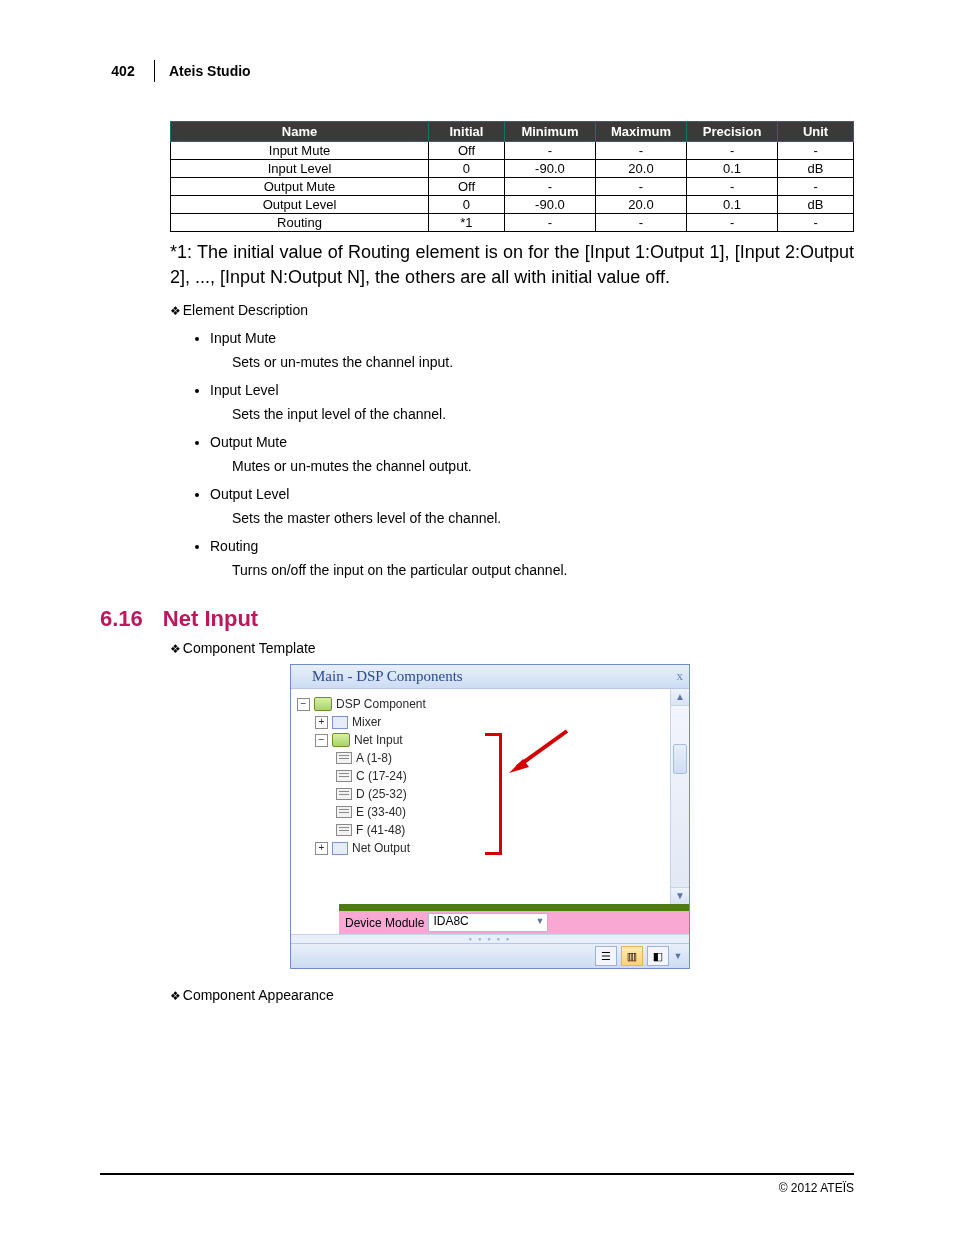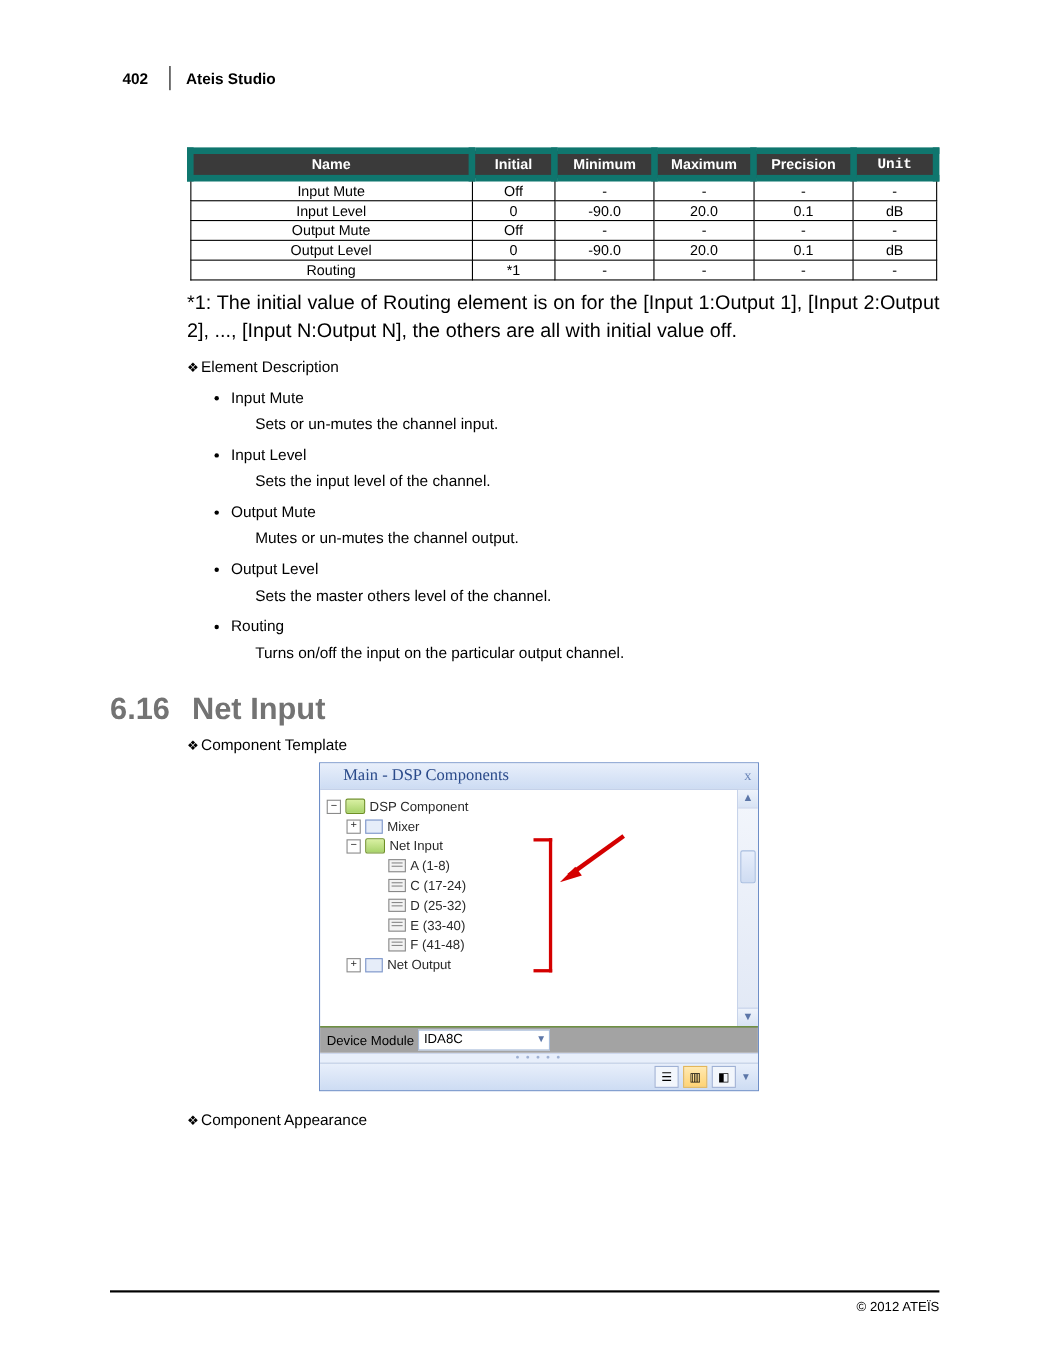--- a/index.html
+++ b/index.html
@@ -12,21 +12,21 @@
   .page {
     width: 954px;
     height: 1235px;
     position: relative;
     box-sizing: border-box;
     padding: 60px 100px 40px 100px;
   }
   .header-row {
     display: flex;
     align-items: center;
-    margin-bottom: 52px;
+    margin-bottom: 39px;
   }
   .page-num {
     font-weight: bold;
     font-size: 14px;
     width: 46px;
     text-align: center;
   }
   .header-sep {
     width: 1px;
     height: 22px;
@@ -52,58 +52,58 @@
     border-collapse: collapse;
     width: 100%;
     margin: 4px 0 8px 0;
   }
   table.props th {
     background: #3a3a3a;
     color: #fff;
     font-weight: bold;
     font-size: 13px;
     padding: 2px 6px;
-    border: 6px solid #0f766e;
+    border: 1px solid #0f766e;
     text-align: center;
   }
   table.props td {
     font-size: 13px;
     padding: 1px 6px;
     border: 1px solid #000;
     text-align: center;
   }
   .col-name { width: 34%; }
   .col-init { width: 10%; }
   .col-min  { width: 12%; }
   .col-max  { width: 12%; }
   .col-prec { width: 12%; }
-  .col-unit { width: 10%; font-family: Liberation Mono, monospace; }
+  .col-unit { width: 10%; }
   .footnote {
     font-size: 18px;
     line-height: 1.4;
     margin: 6px 0 12px 0;
     text-align: justify;
   }
   ul.desc {
     list-style: disc;
     padding-left: 40px;
     margin: 4px 0;
   }
   ul.desc > li {
     margin: 12px 0 4px 0;
     font-size: 14px;
   }
   ul.desc .subtext {
     margin: 8px 0 0 22px;
     font-size: 14px;
   }
   .section-head {
-    font-size: 28px;
+    font-size: 22px;
     font-weight: bold;
-    color: #737373;
+    color: #be185d;
     margin: 28px 0 8px -70px;
   }
   .section-num { margin-right: 20px; }
   
   .panel-wrap {
     margin: 8px 0 0 120px;
   }
   .panel {
     width: 398px;
     border: 1px solid #6e8ec7;
@@ -174,21 +174,21 @@
   .ico-comp::before {
     content: "";
     position: absolute;
     left: 2px; right: 2px; top: 2px;
     height: 2px;
     border-top: 1px solid #888;
     border-bottom: 1px solid #888;
   }
   .ind1 { margin-left: 0px; }
   .ind2 { margin-left: 18px; }
-  .ind3 { margin-left: 56px; }
+  .ind3 { margin-left: 39px; }
   .vscroll {
     position: absolute;
     right: 0; top: 0; bottom: 0;
     width: 18px;
     background: linear-gradient(#f3f6fc,#e1e8f5);
     border-left: 1px solid #c7d3ea;
   }
   .vscroll .arr {
     height: 16px;
     text-align: center;
@@ -218,27 +218,28 @@
   }
   .red-arrow {
     position: absolute;
     left: 216px;
     top: 38px;
     width: 66px;
     height: 46px;
     pointer-events: none;
   }
   .module-row {
-    border-top: 1px solid #4d7c0f;
-    background: #a3a3a3;
+    border-top: 7px solid #4d7c0f;
+    background: #f9a8d4;
     padding: 2px 6px;
     display: flex;
     align-items: center;
     gap: 4px;
     position: relative;
+    margin-left: 48px;
   }
   .module-select {
     background: #fff;
     border: 1px solid #a9bdda;
     width: 110px;
     height: 17px;
     font-size: 12px;
     padding: 0 4px;
     position: relative;
   }

